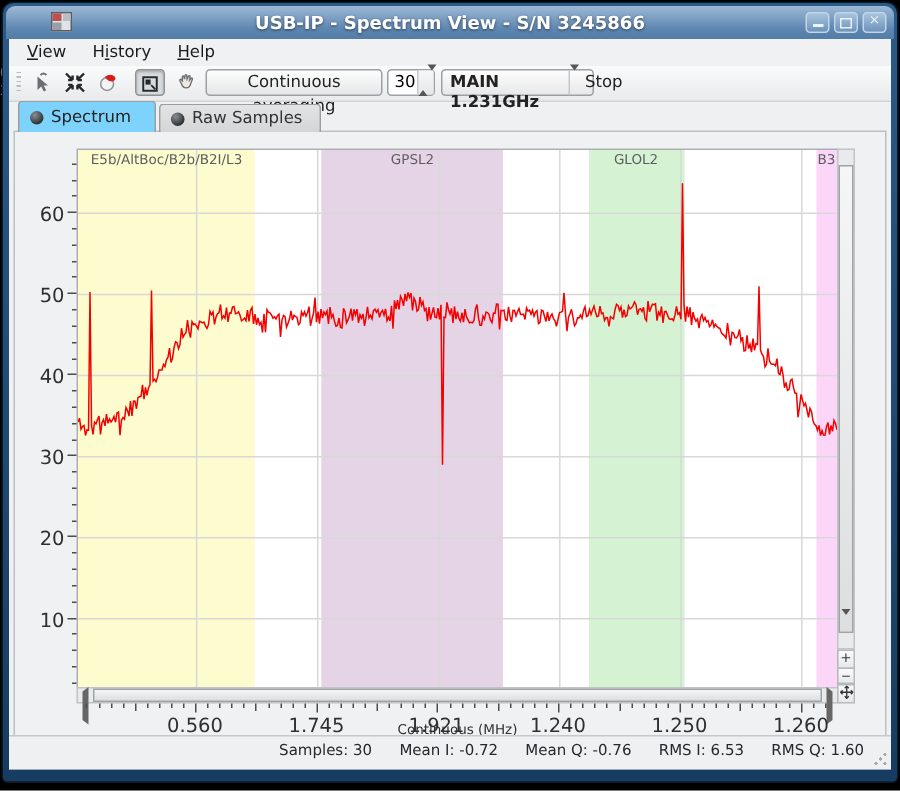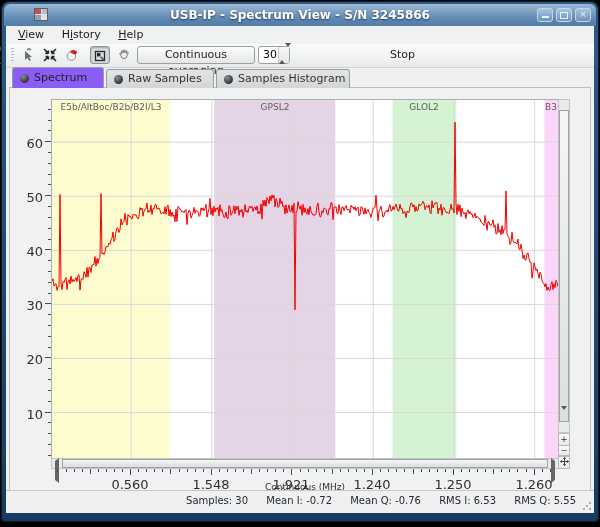--- a/index.html
+++ b/index.html
@@ -67,21 +67,21 @@
   .tb-flat{position:absolute;left:378px;top:2px;height:18px;padding:0 6px;font-size:11px;color:#222;
            line-height:17px;}
 
   
   .tabbar{position:absolute;left:0;top:41px;right:0;height:21px;}
   .tab{position:absolute;top:0;height:21px;border:1px solid #9b9ea1;border-bottom:none;
        border-radius:3px 3px 0 0;box-sizing:border-box;font-size:11px;color:#222;}
   .tab .dot{position:absolute;left:7px;top:6px;width:9px;height:9px;border-radius:50%;
             background:radial-gradient(circle at 35% 30%,#8a8f94,#2e3338 70%);}
   .tab .lbl{position:absolute;left:21px;top:3px;white-space:nowrap;}
-  .tab.active{background:#8b5cf6;z-index:3;}
+  .tab.active{background:#7dd3fc;z-index:3;}
   .tab.inactive{background:linear-gradient(#e3e4e5,#d3d5d6);top:2px;height:19px;z-index:1;color:#333;}
   .tab.inactive .dot{top:5px}.tab.inactive .lbl{top:2px}
 
   
   .panel{position:absolute;left:3px;top:61px;right:3px;bottom:22px;background:#f0f1f2;
          border:1px solid #bdbfc1;box-sizing:border-box;}
   .plot-area{position:absolute;left:41px;top:11px;width:506px;height:358px;background:#fff;
              border:1px solid #abadaf;box-sizing:content-box;overflow:hidden;}
   .band-label{position:absolute;top:2px;transform:translateX(-50%);font-size:9px;color:#5d5d5d;
               white-space:nowrap;}
@@ -182,31 +182,31 @@
       <div class="tb-btn" style="left:108px">
         <svg width="14" height="14" viewBox="0 0 14 14">
           <path d="M4 8 L3 6 Q2.6 4.8 3.6 4.8 L4.6 6 L4.6 3.4 Q4.6 2.4 5.5 2.7 L6 4.8 L6.4 2.4 Q6.6 1.5 7.4 2 L7.7 4.8 L8.6 2.9 Q9 2.1 9.7 2.7 L9.4 5.4 L10.4 4.2 Q11.2 3.7 11.3 4.7 L10.2 7.6 Q9.6 10.6 7 10.6 Q5 10.6 4 8 Z" fill="#efe9df" stroke="#6b6f73" stroke-width="0.9"></path>
         </svg>
       </div>
       <div class="tb-push" style="left:131px;width:118px;"><span>Continuous averaging</span></div>
       <div class="spin">
         <span class="val">30</span>
         <span class="arrows"><span class="tri-up"></span><span class="tri-down"></span></span>
       </div>
+      <div class="combo">
+        <span class="val">MAIN 1.231GHz</span>
+        <span class="dd"><span class="tri-down"></span></span>
+      </div>
       <div class="tb-flat">Stop</div>
     </div>
 
     <div class="tabbar">
       <div class="tab inactive" style="left:100px;width:108px;">
         <span class="dot"></span>
         <span class="lbl">Raw Samples</span>
-      </div>
-      <div class="tab inactive" style="left:210px;width:134px;">
-        <span class="dot"></span>
-        <span class="lbl">Samples Histogram</span>
       </div>
       <div class="tab active" style="left:6px;width:92px;">
         <span class="dot"></span>
         <span class="lbl">Spectrum</span>
       </div>
     </div>
 
     <div class="panel" id="panel">
       <div class="plot-area" id="plot">
         <svg id="plot-svg" width="506" height="358">
@@ -308,21 +308,21 @@
         <div class="tick" style="left: 475px; top: 381px; width: 1px; height: 3px;"></div>
         <div class="tick" style="left: 483px; top: 381px; width: 1px; height: 5px;"></div>
         <div class="tick" style="left: 491px; top: 381px; width: 1px; height: 3px;"></div>
         <div class="tick" style="left: 499px; top: 381px; width: 1px; height: 3px;"></div>
         <div class="tick" style="left: 507px; top: 381px; width: 1px; height: 3px;"></div>
         <div class="tick" style="left: 516px; top: 381px; width: 1px; height: 3px;"></div>
         <div class="tick" style="left: 524px; top: 381px; width: 1px; height: 6px;"></div>
         <div class="tick" style="left: 532px; top: 381px; width: 1px; height: 3px;"></div>
         <div class="tick" style="left: 540px; top: 381px; width: 1px; height: 3px;"></div>
         <div class="tick-label xlab" style="left: 100px; top: 389px;">0.560</div>
-        <div class="tick-label xlab" style="left: 181px; top: 389px;">1.548</div>
+        <div class="tick-label xlab" style="left: 181px; top: 389px;">1.745</div>
         <div class="tick-label xlab" style="left: 261px; top: 389px;">1.921</div>
         <div class="tick-label xlab" style="left: 342px; top: 389px;">1.240</div>
         <div class="tick-label xlab" style="left: 423px; top: 389px;">1.250</div>
         <div class="tick-label xlab" style="left: 504px; top: 389px;">1.260</div>
         <div class="tick" style="left: 38px; top: 367px; width: 3px; height: 1px;"></div>
         <div class="tick" style="left: 38px; top: 356px; width: 3px; height: 1px;"></div>
         <div class="tick" style="left: 38px; top: 345px; width: 3px; height: 1px;"></div>
         <div class="tick" style="left: 38px; top: 334px; width: 3px; height: 1px;"></div>
         <div class="tick" style="left: 35px; top: 324px; width: 6px; height: 1px;"></div>
         <div class="tick" style="left: 38px; top: 313px; width: 3px; height: 1px;"></div>
@@ -360,18 +360,18 @@
         <div class="tick-label ylab" style="left: 9px; top: 102px;">50</div>
         <div class="tick-label ylab" style="left: 9px; top: 48px;">60</div>
       </div>
 
     <div class="statusbar">
       <div class="status-items">
         <span>Samples: 30</span>
         <span>Mean I: -0.72</span>
         <span>Mean Q: -0.76</span>
         <span>RMS I: 6.53</span>
-        <span>RMS Q: 5.55</span>
+        <span>RMS Q: 1.60</span>
       </div>
       <div class="grip"></div>
     </div>
   </div>
 </div>
 
 </body></html>

